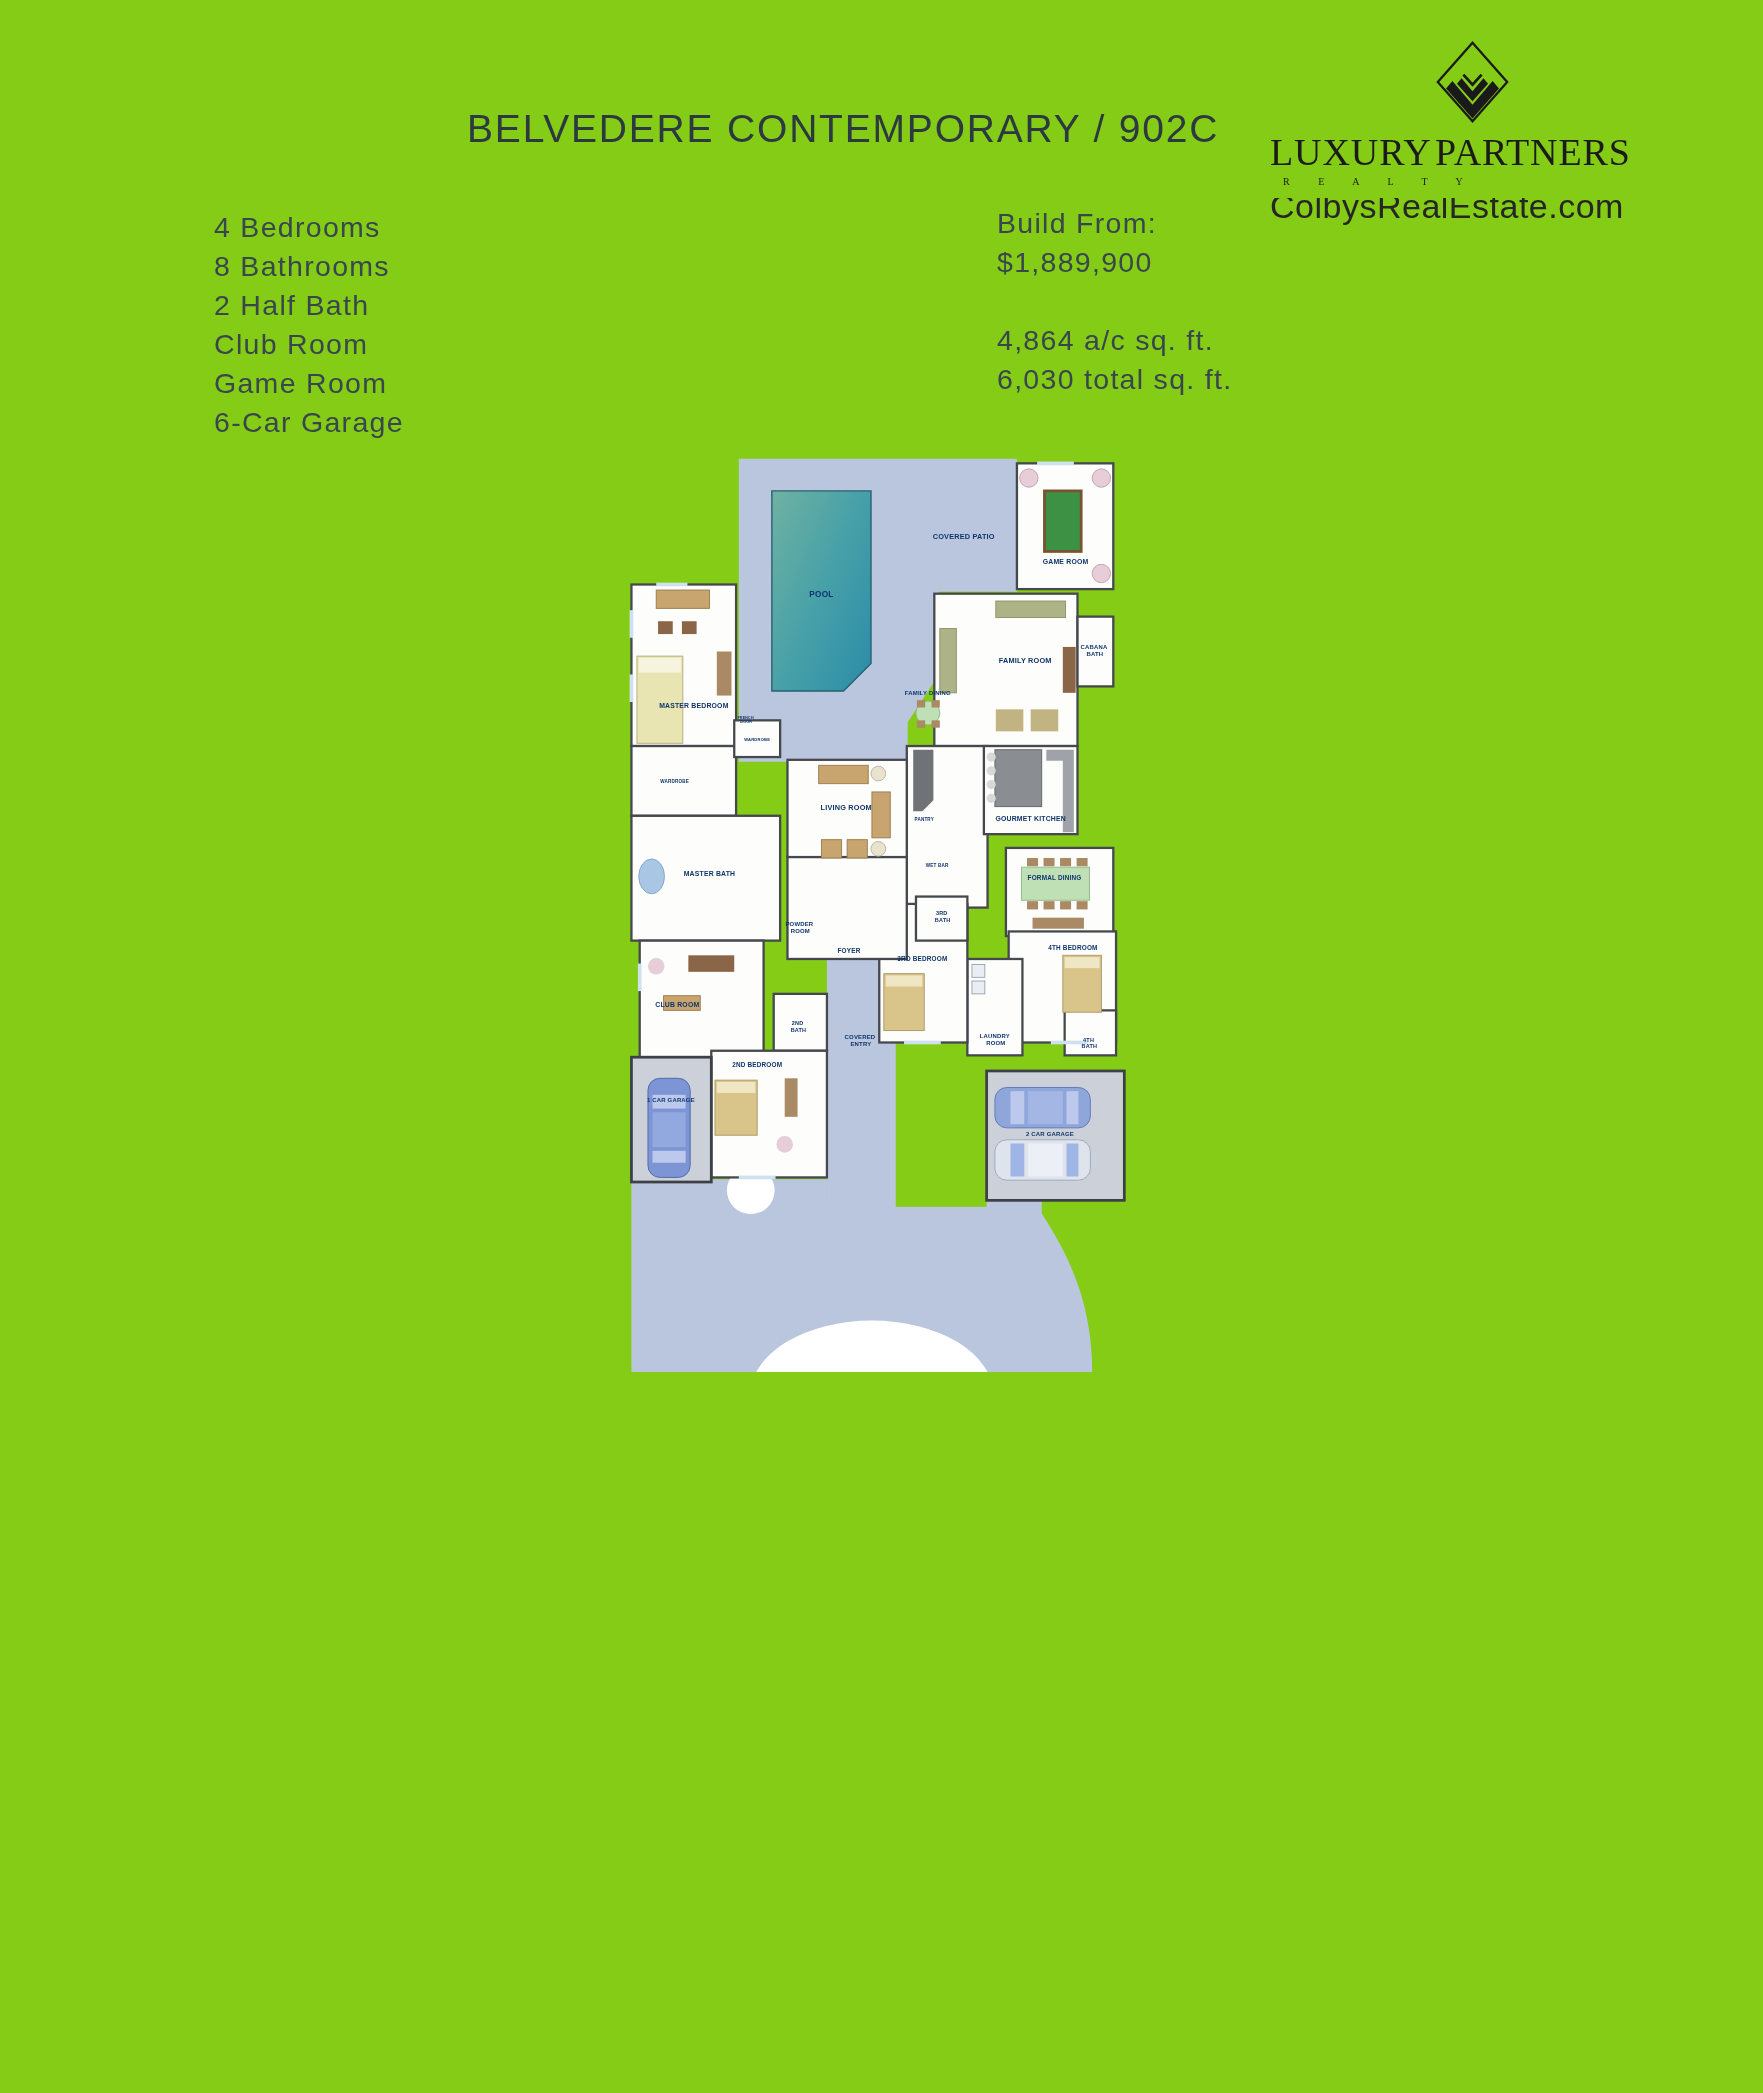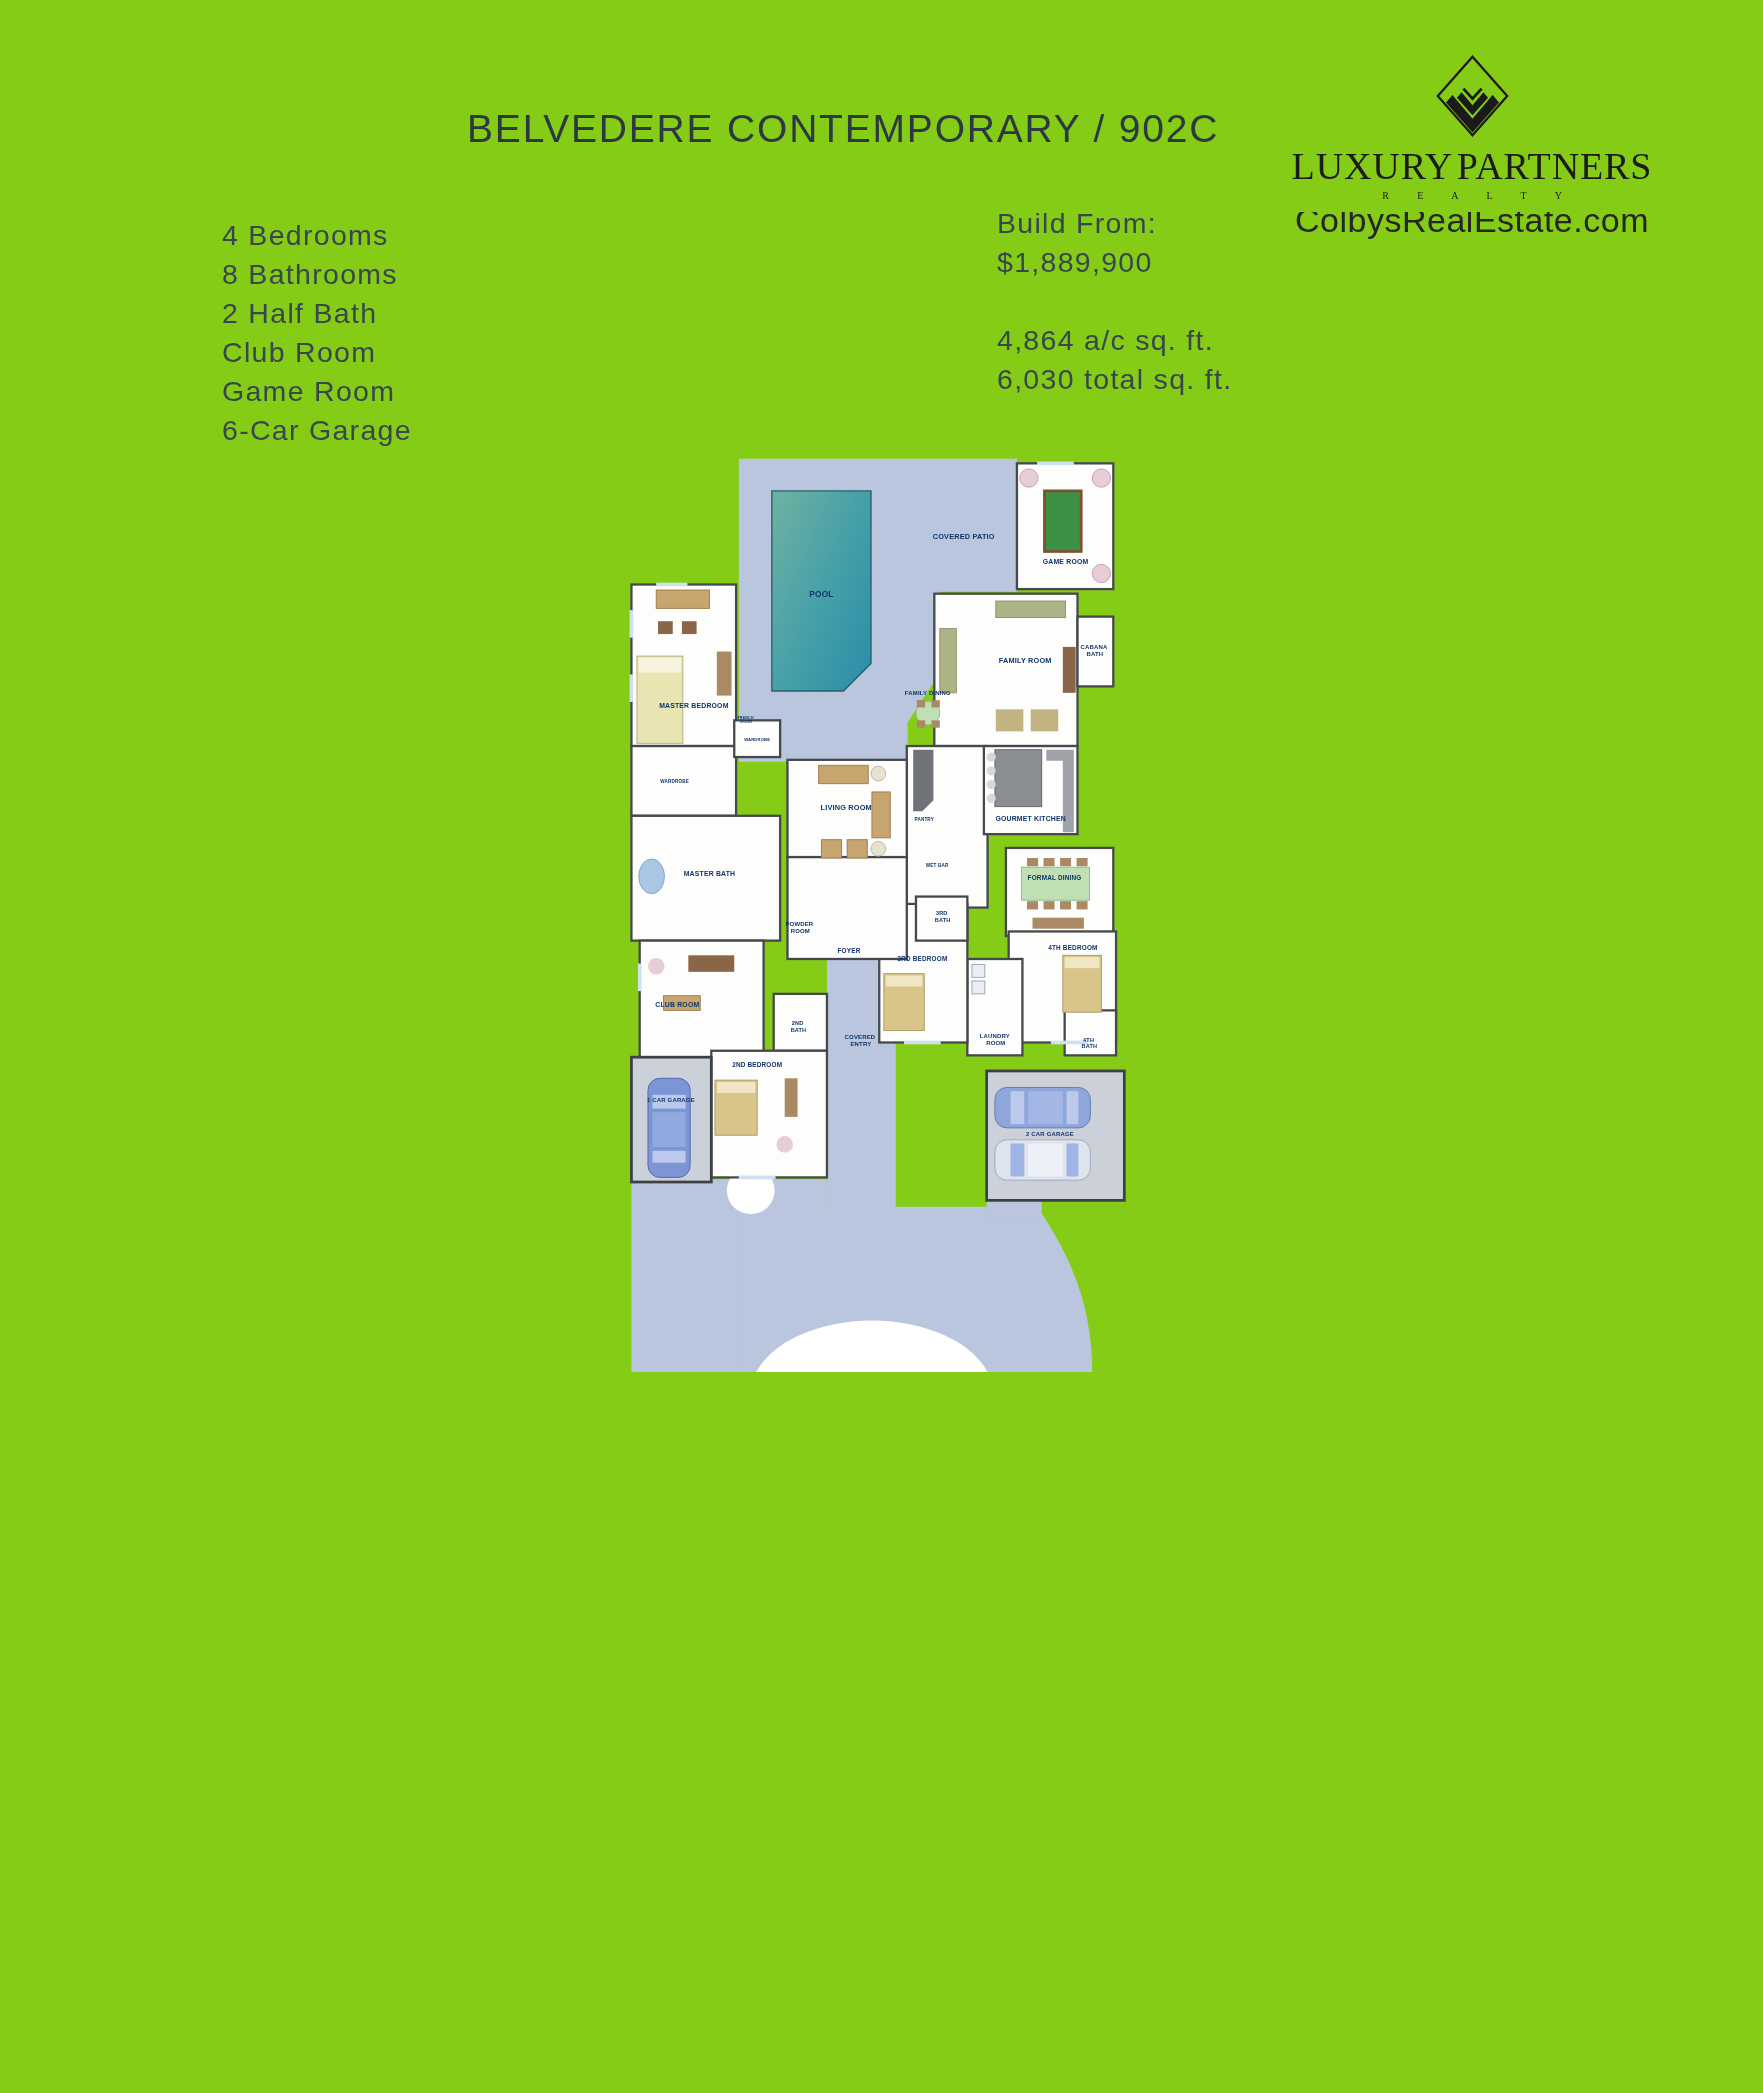--- a/index.html
+++ b/index.html
@@ -6,40 +6,40 @@
   .page{
     position:relative;width:1763px;height:2094px;background:#84cc16;
     font-family:"Liberation Sans",sans-serif;overflow:hidden;
   }
   
   .title{
     position:absolute;left:467px;top:107px;margin:0;
     font-size:39px;font-weight:500;letter-spacing:1.8px;color:#2c3940;
     white-space:nowrap;
   }
-  .logo{position:absolute;left:1270px;top:54px;width:404px;text-align:center;color:#1a1a1a;}
+  .logo{position:absolute;left:1270px;top:40px;width:404px;text-align:left;color:#1a1a1a;}
   .logo-diamond{display:block;margin:0 auto;}
   .brand-name{
     font-family:"Liberation Serif",serif;font-size:38px;letter-spacing:0.9px;
     word-spacing:-5.5px;color:#1b1b1b;margin-top:5.5px;white-space:nowrap;
   }
   .brand-sub{
     font-family:"Liberation Serif",serif;font-size:10px;letter-spacing:13px;
     color:#1b1b1b;margin-top:2.8px;text-indent:13px;
   }
   .watermark-clip{
     position:absolute;left:0px;top:158px;width:404px;height:29px;overflow:hidden;
   }
   .watermark{
     font-size:34px;font-weight:500;color:#262626;margin-top:-11px;
     letter-spacing:0.5px;white-space:nowrap;
   }
   
   .features{
-    position:absolute;left:210px;top:204px;margin:12px;padding:0;list-style:none;
+    position:absolute;left:210px;top:204px;margin:4px;padding:0;list-style:none;
     font-size:28.5px;line-height:39px;letter-spacing:1.3px;color:#39464e;font-weight:400;
   }
   .pricing{
     position:absolute;left:997px;top:204px;margin:0;
     font-size:28.5px;line-height:39px;letter-spacing:1.3px;color:#39464e;
   }
   .pricing .gap{height:39px;}
   
   .floorplan{position:absolute;left:601px;top:445px;width:551px;height:927px;}
   .room{fill:#fdfdfb;stroke:#45494e;stroke-width:2.5;}

